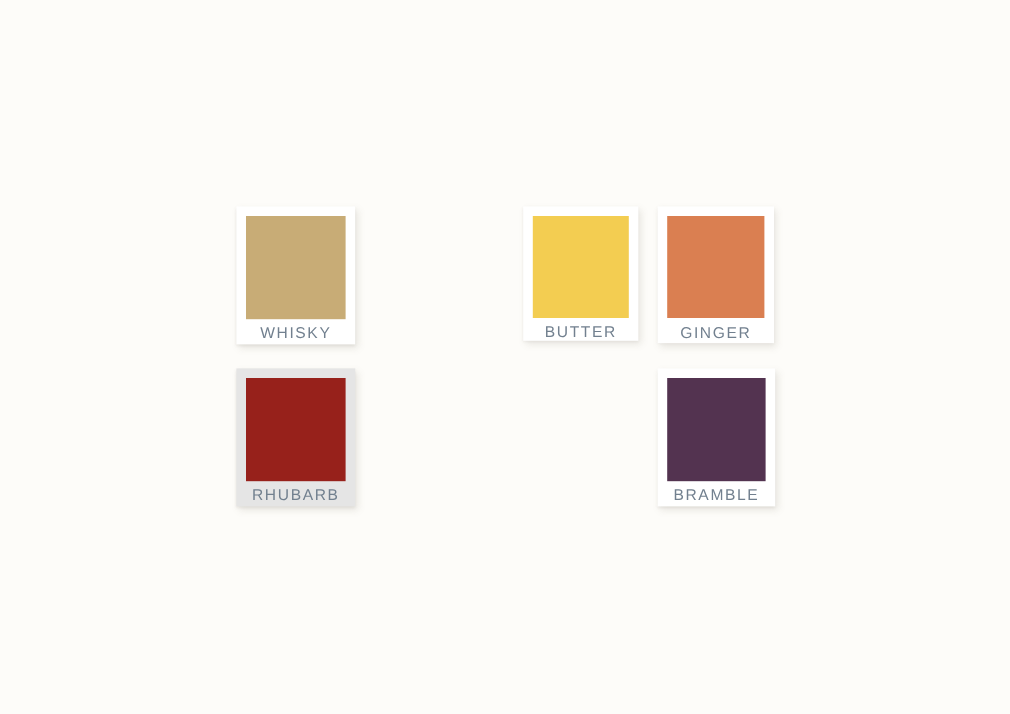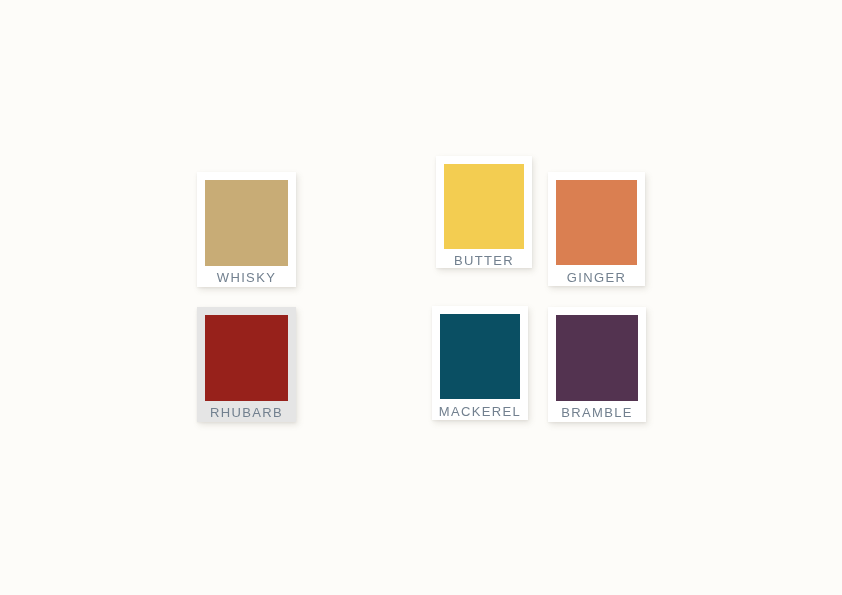--- a/index.html
+++ b/index.html
@@ -50,33 +50,29 @@
   }
 </style>
 </head>
 <body>
 
 <div id="palette-board" style="background: rgb(253, 252, 249);">
     <div class="swatch-card" style="left: 197px; top: 172px; width: 99px; height: 115px; background: rgb(255, 255, 255);">
       <div class="swatch-chip" style="height: 86px; background: rgb(200, 172, 118);"></div>
       <div class="swatch-label" style="top: 98px; color: rgb(114, 128, 143);">WHISKY</div>
     </div>
-    <div class="swatch-card" style="left: 436px; top: 156px; width: 96px; height: 112px; background: rgb(255, 255, 255);">
+    <div class="swatch-card" style="left: 436px; top: 172px; width: 96px; height: 112px; background: rgb(255, 255, 255);">
       <div class="swatch-chip" style="height: 85px; background: rgb(243, 205, 81);"></div>
       <div class="swatch-label" style="top: 97px; color: rgb(114, 128, 143);">BUTTER</div>
     </div>
     <div class="swatch-card" style="left: 548px; top: 172px; width: 97px; height: 114px; background: rgb(255, 255, 255);">
       <div class="swatch-chip" style="height: 85px; background: rgb(218, 127, 81);"></div>
       <div class="swatch-label" style="top: 98px; color: rgb(114, 128, 143);">GINGER</div>
     </div>
     <div class="swatch-card" style="left: 197px; top: 307px; width: 99px; height: 115px; background: #e5e5e5;">
       <div class="swatch-chip" style="height: 86px; background: rgb(151, 33, 27);"></div>
       <div class="swatch-label" style="top: 98px; color: rgb(114, 128, 143);">RHUBARB</div>
     </div>
-    <div class="swatch-card" style="left: 432px; top: 306px; width: 96px; height: 114px; background: rgb(255, 255, 255);">
-      <div class="swatch-chip" style="height: 85px; background: rgb(10, 79, 99);"></div>
-      <div class="swatch-label" style="top: 98px; color: rgb(114, 128, 143);">MACKEREL</div>
-    </div>
     <div class="swatch-card" style="left: 548px; top: 307px; width: 98px; height: 115px; background: rgb(255, 255, 255);">
       <div class="swatch-chip" style="height: 86px; background: rgb(83, 51, 80);"></div>
       <div class="swatch-label" style="top: 98px; color: rgb(114, 128, 143);">BRAMBLE</div>
     </div>
   </div>
 
 </body></html>

